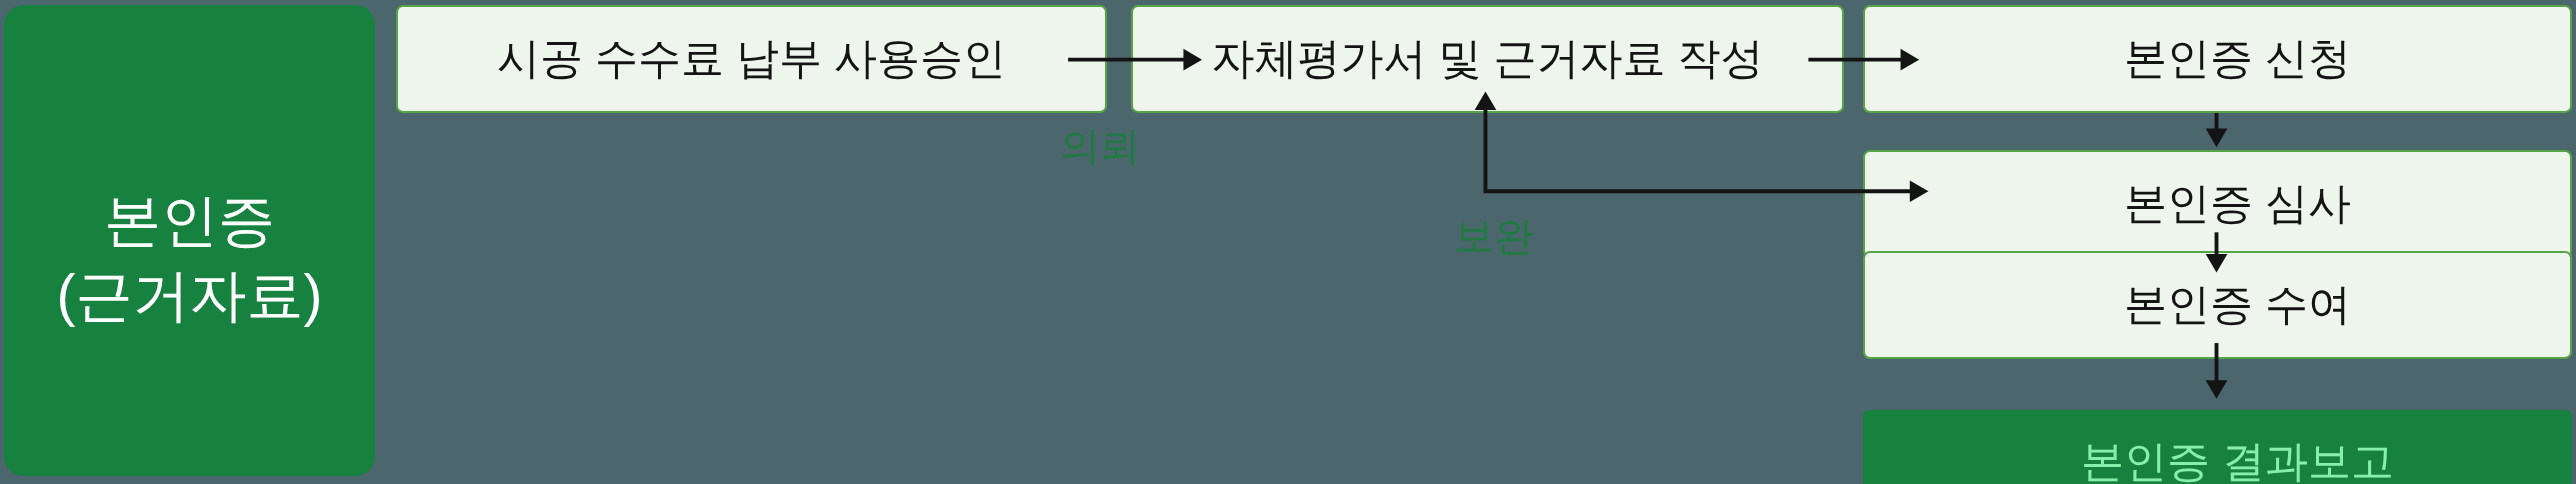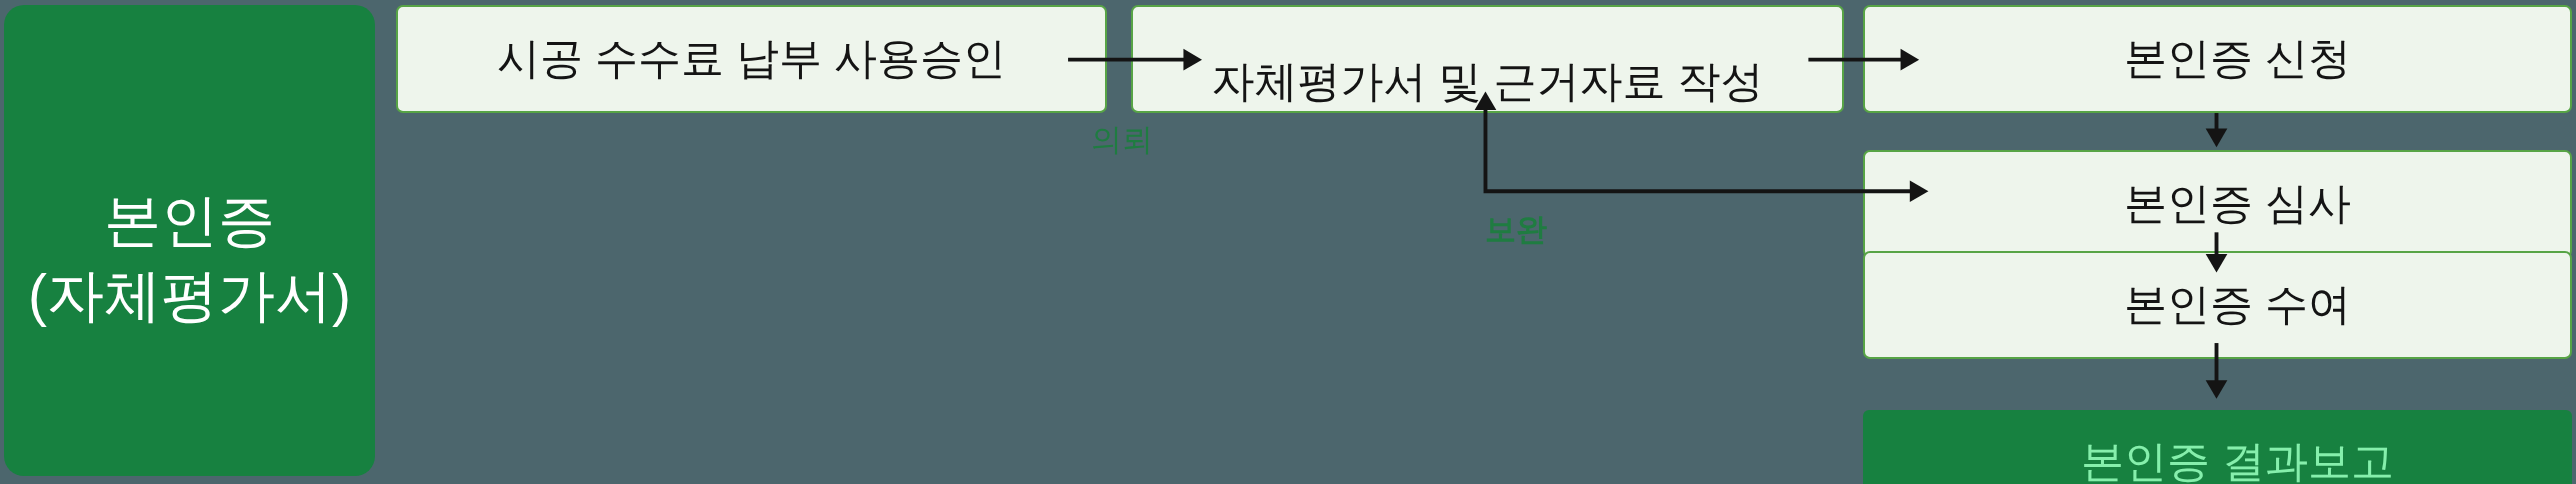--- a/index.html
+++ b/index.html
@@ -42,34 +42,33 @@
   .green-node {
     background: #178140;
     border-radius: 6px;
     color: #86efac;
     font-size: 43px;
     margin-top: 36px;
   }
   .row { height: 108px; }
   .col-right { left: 1863px; width: 709px; padding-left: 40px; }
   #node-fee     { left: 396px;  top: 5.4px;   width: 711px; }
-  #node-self    { left: 1131px; top: 5.4px;   width: 713px; align-items: flex-end; }
+  #node-self    { left: 1131px; top: 5.4px;   width: 713px; }
   #node-apply   { top: 5.4px; }
   #node-review  { top: 128px; margin-top: 22px; }
   #node-award   { top: 251px; justify-content: center; }
   #node-report  { top: 374px; height: 103px; }
   .edge-label {
     position: absolute;
     color: #1F7C41;
-    font-size: 31px;
-    text-align: center;
+    font-size: 40px;
     width: 124px;
   }
   #label-uiroe { left: 1060px; top: 119px; }
-  #label-bowan { left: 1454px; top: 209px; font-weight: bold; }
+  #label-bowan { left: 1454px; top: 209px; }
   #arrow-layer {
     position: absolute;
     left: 0; top: 0;
     width: 2576px; height: 484px;
     pointer-events: none;
     z-index: 5;
   }
   #arrow-layer line, #arrow-layer path {
     stroke: #141414;
     stroke-width: 5px;
@@ -77,21 +76,21 @@
   }
   #arrow-layer polygon { fill: #141414; stroke: none; }
 </style>
 </head>
 <body>
 
 <div id="canvas">
 
   <div class="node sidebar-node">
     <span>본인증</span>
-    <span>(자체평가서)</span>
+    <span>(근거자료)</span>
   </div>
 
   <div class="node light-node row" id="node-fee">
     <span>시공 수수료 납부 사용승인</span>
   </div>
 
   <div class="node light-node row" id="node-self">
     <span>자체평가서 및 근거자료 작성</span>
   </div>
 

